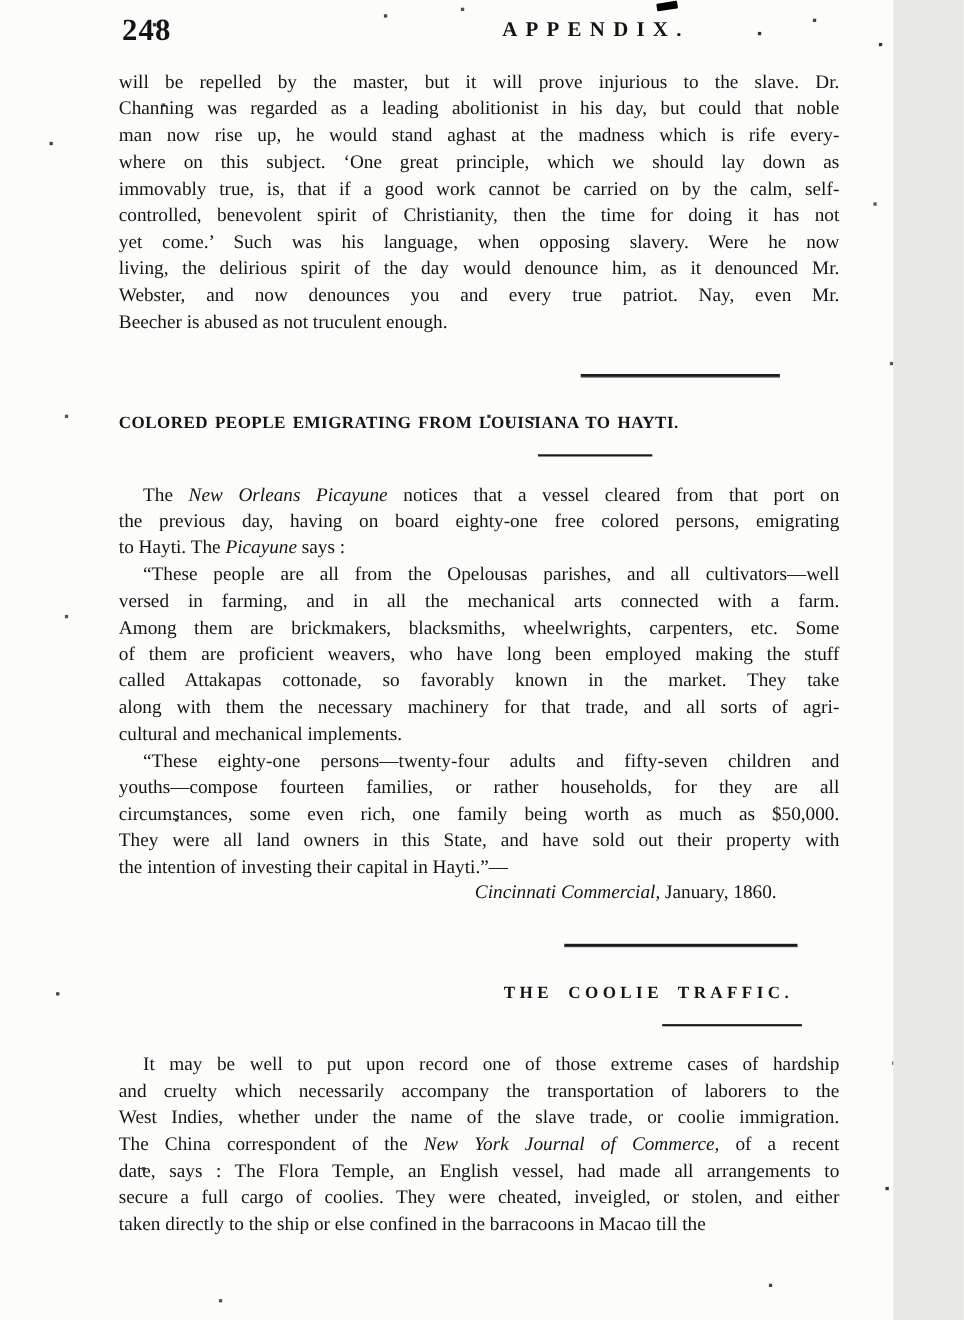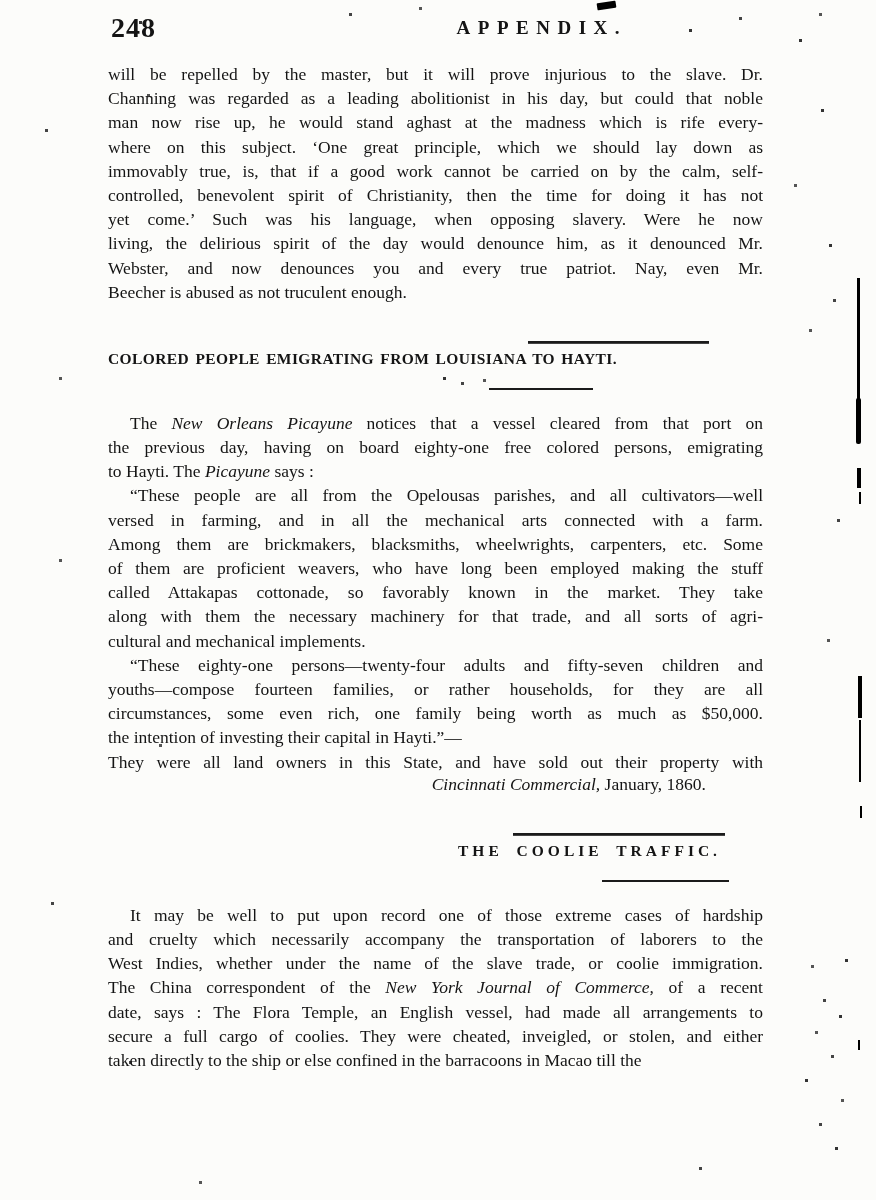--- a/index.html
+++ b/index.html
@@ -1,18 +1,18 @@
 <!DOCTYPE html>
 <html><head>
 <meta charset="utf-8">
 <style>
   html,body{margin:0;padding:0;background:#e8e8e4;}
   .page{
     position:relative;
-    width:876px;height:1200px;
+    width:812px;height:1200px;
     background:#fcfcfa;
     font-family:"Liberation Serif", serif;
     color:#141414;
     overflow:hidden;
   }
   .content{
     position:absolute;left:108px;top:0;width:655px;
   }
   .pagehead{position:relative;height:34px;margin-top:14px;}
   .page-number{
@@ -41,21 +41,21 @@
     font-size:17.5px;line-height:24.2px;height:24.2px;
   }
   
   .rule{display:inline-block;height:2px;background:#1b1b1b;vertical-align:middle;}
   .zone-div{margin-top:28px;}
   .zone-div .rule{border-bottom:1px solid #444;}
   .article-heading{
     display:inline-block;margin:0;font-size:15.5px;font-weight:bold;
     letter-spacing:0.4px;word-spacing:2px;white-space:nowrap;
   }
-  .zone-h{}
+  .zone-h{margin-top:26px;}
   .zone-r{margin-top:11px;margin-bottom:14px;}
   
   .a1 .zone-div{margin-right:54px;}
   .a1 .zone-div .rule{width:181px;}
   .a1 .zone-h{margin-right:170px;}
   .a1 .zone-r{margin-right:170px;}
   .a1 .zone-r .rule{width:104px;}
   .a2 .zone-div{margin-right:38px;}
   .a2 .zone-div .rule{width:212px;}
   .a2 .zone-h{margin-right:42px;}
@@ -133,22 +133,22 @@
             <div class="tline">Among them are brickmakers, blacksmiths, wheelwrights, carpenters, etc.  Some</div>
             <div class="tline">of them are proficient weavers, who have long been employed making the stuff</div>
             <div class="tline">called Attakapas cottonade, so favorably known in the market.  They take</div>
             <div class="tline">along with them the necessary machinery for that trade, and all sorts of agri-</div>
             <div class="tline last">cultural and mechanical implements.</div>
           </div>
           <div class="para">
             <div class="tline indent">“These eighty-one persons—twenty-four adults and fifty-seven children and</div>
             <div class="tline">youths—compose fourteen families, or rather households, for they are all</div>
             <div class="tline">circumstances, some even rich, one family being worth as much as $50,000.</div>
+            <div class="tline">They were all land owners in this State, and have sold out their property with</div>
             <div class="tline last">the intention of investing their capital in Hayti.”—</div>
-            <div class="tline">They were all land owners in this State, and have sold out their property with</div>
           </div>
           <div class="attribution"><i>Cincinnati Commercial,</i> January, 1860.</div>
         </section>
         <section class="article a2">
           <div class="zone zone-div"><div class="rule"></div></div>
           <div class="zone zone-h"><h2 class="article-heading">THE COOLIE TRAFFIC.</h2></div>
           <div class="zone zone-r"><div class="rule"></div></div>
           <div class="para">
             <div class="tline indent">It may be well to put upon record one of those extreme cases of hardship</div>
             <div class="tline">and cruelty which necessarily accompany the transportation of laborers to the</div>

